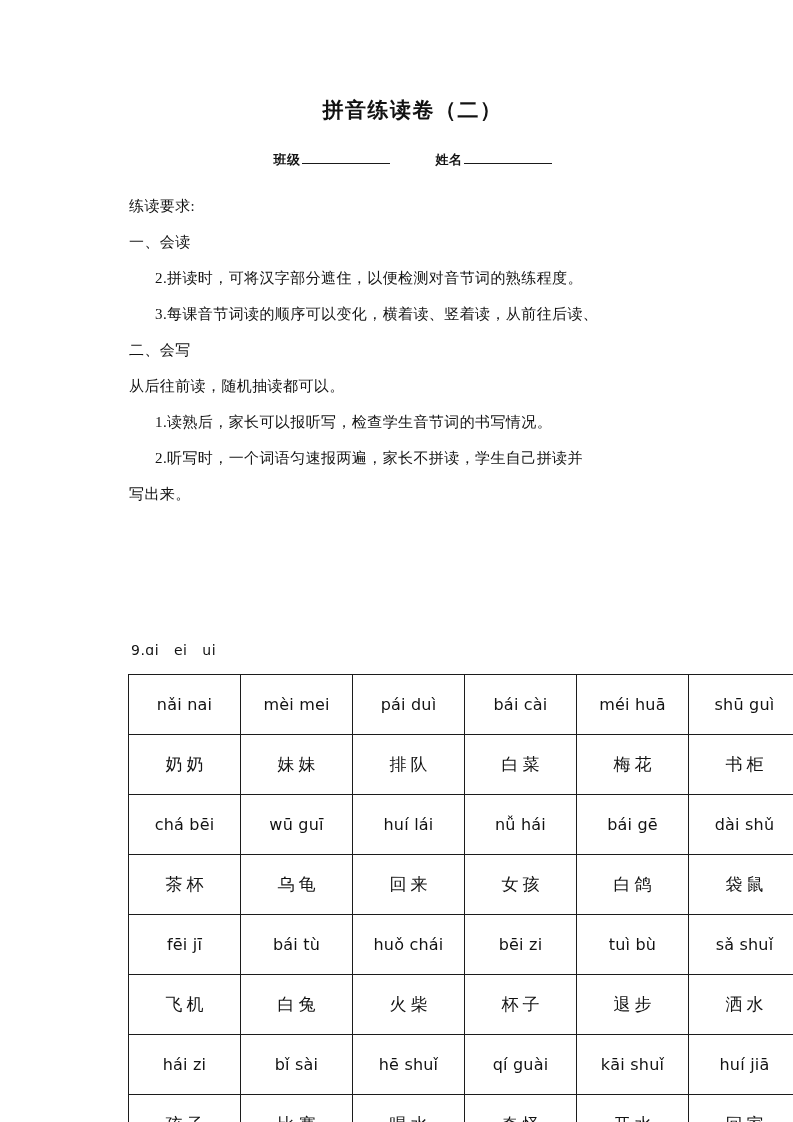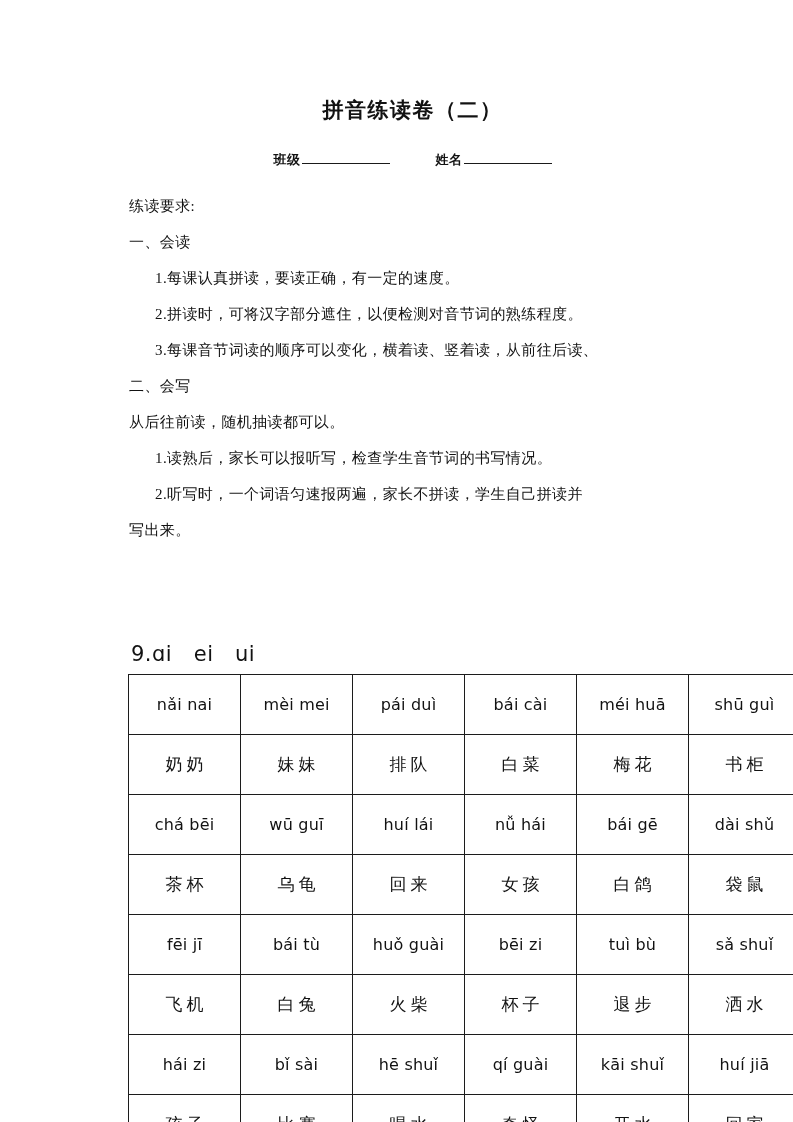--- a/index.html
+++ b/index.html
@@ -85,21 +85,21 @@
   .ins-cont {
     padding-left: 0;
   }
 
   
   .lesson-heading {
     position: absolute;
     left: 115px;
     top: 642px;
     font-family: "DejaVu Sans", "Liberation Sans", sans-serif;
-    font-size: 21px;
+    font-size: 14px;
     letter-spacing: 0.5px;
     white-space: pre;
   }
 
   
   .word-table {
     position: absolute;
     left: 112px;
     top: 674px;
     width: 570px;
@@ -134,21 +134,20 @@
 
   <div class="doc-title">拼音练读卷（二）</div>
 
   <div class="id-line">
     <span class="id-field"><span>班级</span><span class="id-rule"></span></span><span class="id-gap"></span><span class="id-field"><span>姓名</span><span class="id-rule"></span></span>
   </div>
 
   <div class="instructions">
     <div class="ins-line ins-lead">练读要求:</div>
     <div class="ins-line ins-section">一、会读</div>
-    <div class="ins-line ins-item">1.每课认真拼读，要读正确，有一定的速度。</div>
     <div class="ins-line ins-item">2.拼读时，可将汉字部分遮住，以便检测对音节词的熟练程度。</div>
     <div class="ins-line ins-item">3.每课音节词读的顺序可以变化，横着读、竖着读，从前往后读、</div>
     <div class="ins-line ins-section">二、会写</div>
     <div class="ins-line ins-cont">从后往前读，随机抽读都可以。</div>
     <div class="ins-line ins-item">1.读熟后，家长可以报听写，检查学生音节词的书写情况。</div>
     <div class="ins-line ins-item">2.听写时，一个词语匀速报两遍，家长不拼读，学生自己拼读并</div>
     <div class="ins-line ins-cont">写出来。</div>
   </div>
 
   <div class="lesson-heading">9.ɑi   ei   ui</div>
@@ -183,21 +182,21 @@
         <td>茶杯</td>
         <td>乌龟</td>
         <td>回来</td>
         <td>女孩</td>
         <td>白鸽</td>
         <td>袋鼠</td>
       </tr>
       <tr class="row-pinyin">
         <td>fēi jī</td>
         <td>bái tù</td>
-        <td>huǒ guài</td>
+        <td>huǒ chái</td>
         <td>bēi zi</td>
         <td>tuì bù</td>
         <td>sǎ shuǐ</td>
       </tr>
       <tr class="row-hanzi">
         <td>飞机</td>
         <td>白兔</td>
         <td>火柴</td>
         <td>杯子</td>
         <td>退步</td>

